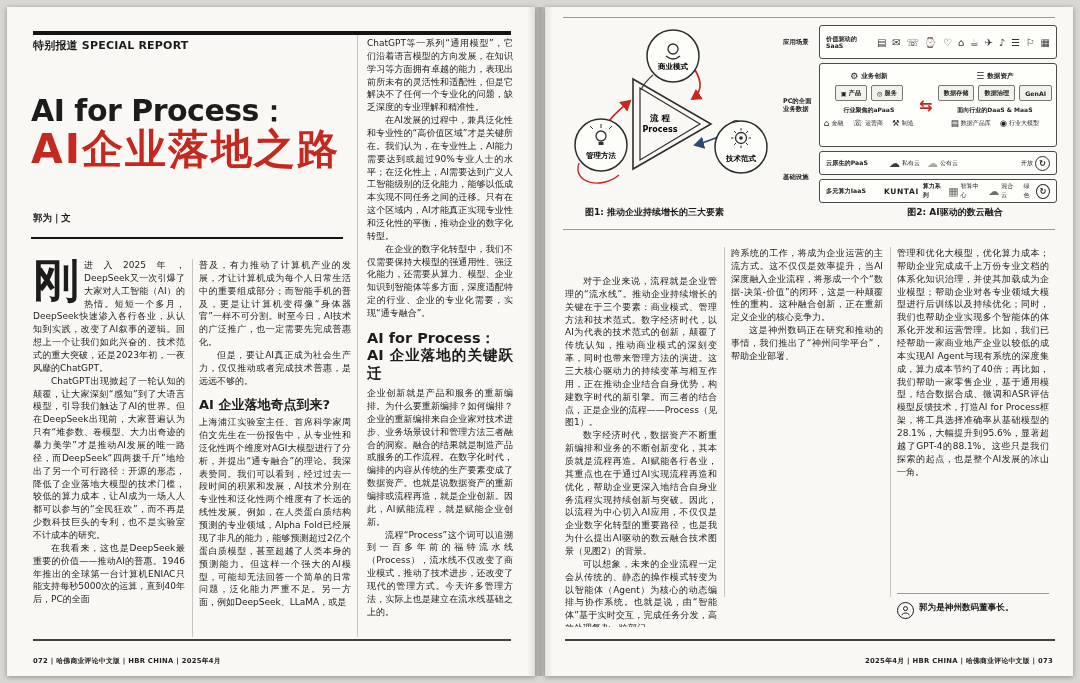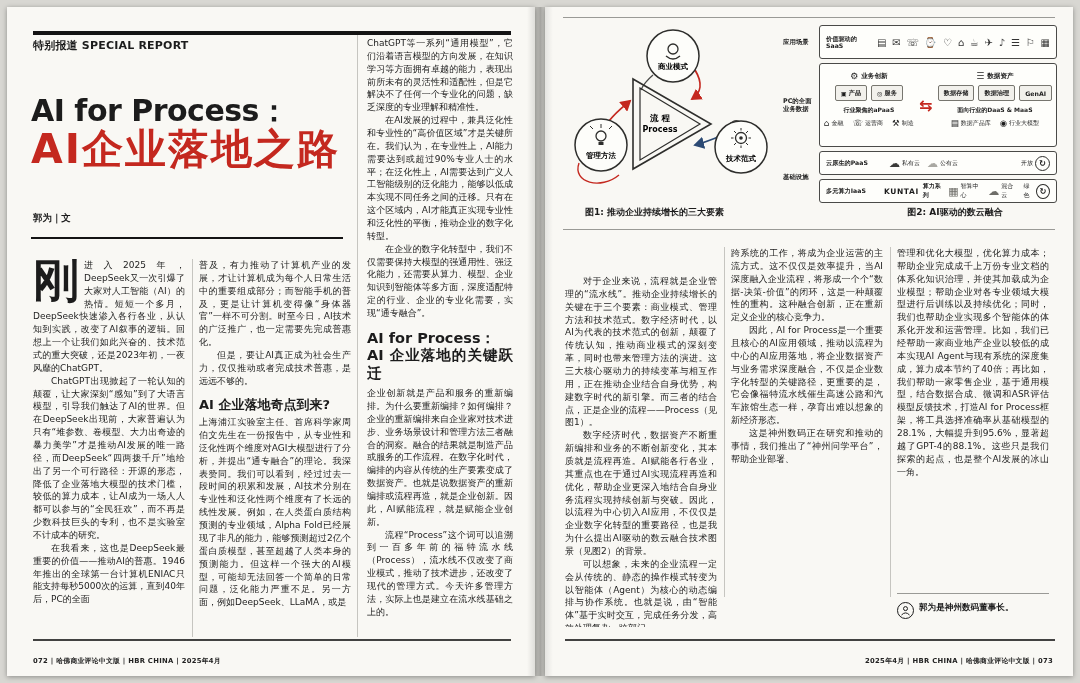--- a/index.html
+++ b/index.html
@@ -323,21 +323,20 @@
       <p>对于企业来说，流程就是企业管理的“流水线”。推动企业持续增长的关键在于三个要素：商业模式、管理方法和技术范式。数字经济时代，以AI为代表的技术范式的创新，颠覆了传统认知，推动商业模式的深刻变革，同时也带来管理方法的演进。这三大核心驱动力的持续变革与相互作用，正在推动企业结合自身优势，构建数字时代的新引擎。而三者的结合点，正是企业的流程——Process（见图1）。</p>
           <p>数字经济时代，数据资产不断重新编排和业务的不断创新变化，其本质就是流程再造。AI赋能各行各业，其重点也在于通过AI实现流程再造和优化，帮助企业更深入地结合自身业务流程实现持续创新与突破。因此，以流程为中心切入AI应用，不仅仅是企业数字化转型的重要路径，也是我为什么提出AI驱动的数云融合技术图景（见图2）的背景。</p>
           <p>可以想象，未来的企业流程一定会从传统的、静态的操作模式转变为以智能体（Agent）为核心的动态编排与协作系统。也就是说，由“智能体”基于实时交互，完成任务分发，高效处理复杂、跨部门、</p>
         </div>
     </div>
 
     <div class="abs col" style="left:186px;top:240px;width:152px;height:352px;">
       <p class="lead">跨系统的工作，将成为企业运营的主流方式。这不仅仅是效率提升，当AI深度融入企业流程，将形成一个个“数据-决策-价值”的闭环，这是一种颠覆性的重构。这种融合创新，正在重新定义企业的核心竞争力。</p>
       <div>
 
-      <p>因此，AI for Process是一个重要且核心的AI应用领域，推动以流程为中心的AI应用落地，将企业数据资产与业务需求深度融合，不仅是企业数字化转型的关键路径，更重要的是，它会像福特流水线催生高速公路和汽车旅馆生态一样，孕育出难以想象的新经济形态。</p>
           <p>这是神州数码正在研究和推动的事情，我们推出了“神州问学平台”，帮助企业部署、</p>
         </div>
     </div>
 
     <div class="abs col" style="left:352px;top:240px;width:152px;height:340px;">
       <p class="lead">管理和优化大模型，优化算力成本；帮助企业完成成千上万份专业文档的体系化知识治理，并使其加载成为企业模型；帮助企业对各专业领域大模型进行后训练以及持续优化；同时，我们也帮助企业实现多个智能体的体系化开发和运营管理。比如，我们已经帮助一家商业地产企业以较低的成本实现AI Agent与现有系统的深度集成，算力成本节约了40倍；再比如，我们帮助一家零售企业，基于通用模型，结合数据合成、微调和ASR评估模型反馈技术，打造AI for Process框架，将工具选择准确率从基础模型的28.1%，大幅提升到95.6%，显著超越了GPT-4的88.1%。这些只是我们探索的起点，也是整个AI发展的冰山一角。</p>
     </div>
 
     <div class="abs rule-thin" style="left:352px;top:586px;width:152px;height:1px;"></div>
     <div class="abs bio" style="left:352px;top:595px;width:152px;">

